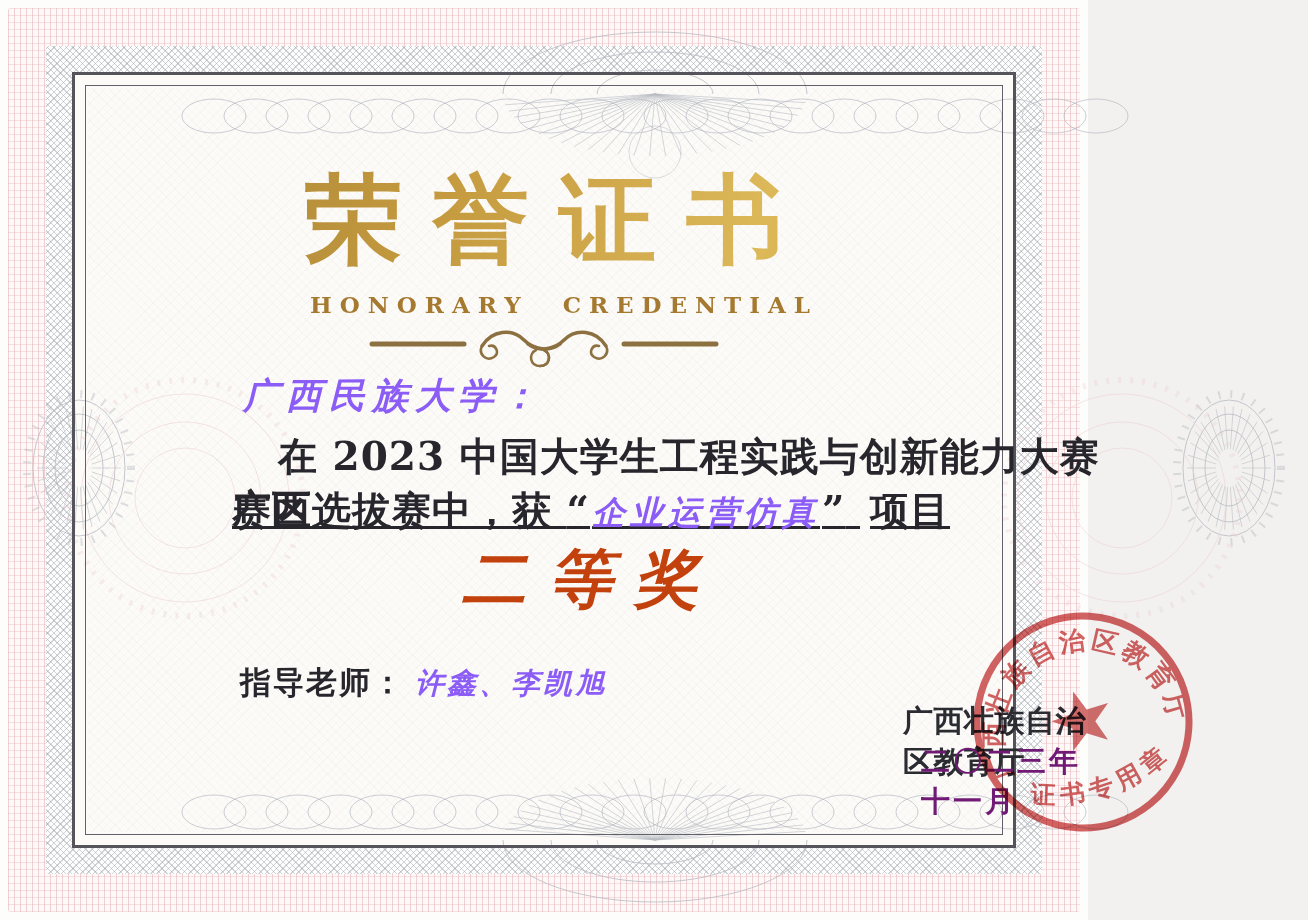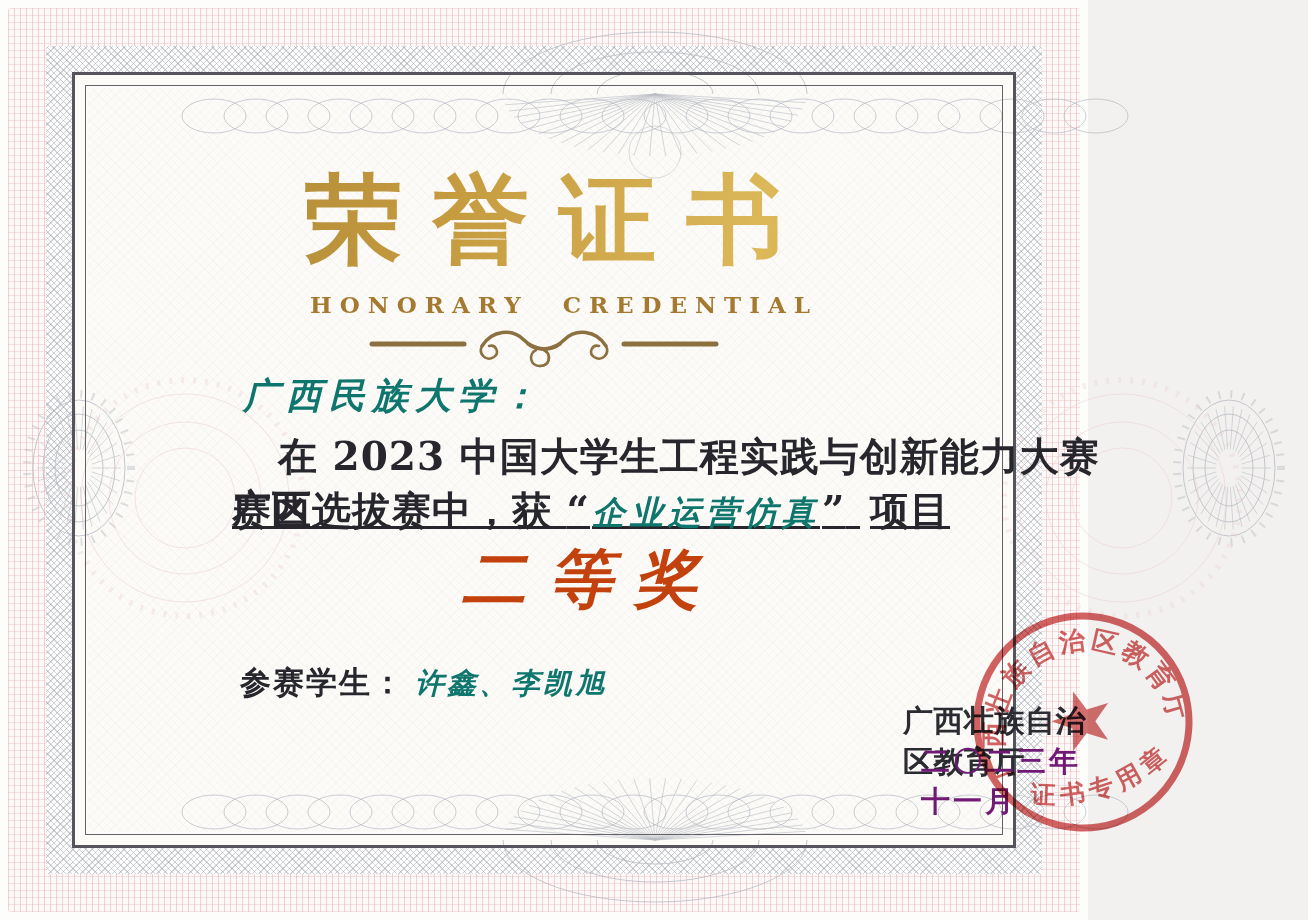--- a/index.html
+++ b/index.html
@@ -35,21 +35,21 @@
   .cert-title { top:160px; left:0; width:100%; text-align:center;
     font-size:97px; font-weight:bold; line-height:118px;
     letter-spacing:30px; padding-left:30px; color:#bd9440;
     background:linear-gradient(100deg,#9f7f33 5%, #c59a3f 40%, #dcb859 70%, #c49637 100%);
     -webkit-background-clip:text; background-clip:text; -webkit-text-fill-color:transparent; }
   .cert-subtitle { top:291px; left:0; width:100%; text-align:center;
     font-size:23px; font-weight:bold; color:#a5792f;
     letter-spacing:8px; word-spacing:18px;padding-left:40px; }
   .flourish { top:320px; left:50%; transform:translateX(-50%); }
 
-  .brush { font-style:italic; font-weight:600; color:#0f766e; }
+  .brush { font-style:italic; font-weight:600; color:#8b5cf6; }
 
   .recipient { left:243px; top:372px; font-size:36px; letter-spacing:7px; }
 
   .body-line { left:232px; top:430px; width:900px; font-size:39px; font-weight:bold;
     color:#26262c; letter-spacing:1px; line-height:52px; }
   .body-line1 { text-indent:46px; }
   .body-line2 { top:484px;text-decoration:underline; }
   .proj-quote { font-weight:bold; font-size:39px; color:#26262c; }
   .proj-name { font-size:33px; letter-spacing:5px; padding:0 2px; }
   .line2-suffix { margin-left:10px; }
@@ -292,21 +292,21 @@
   <div class="abs body-line body-line1">在 2023 中国大学生工程实践与创新能力大赛广西</div>
   <div class="abs body-line body-line2">
     <span>赛区选拔赛中，获</span>
     <span class="proj-quote">“</span><span class="proj-name brush">企业运营仿真</span><span class="proj-quote">”</span>
     <span class="line2-suffix">项目</span>
   </div>
 
   <div class="abs award">二等奖</div>
 
   <div class="abs person-row row-teachers">
-    <span class="person-label">参赛学生：</span><span class="person-names brush">许鑫、李凯旭</span>
+    <span class="person-label">指导老师：</span><span class="person-names brush">许鑫、李凯旭</span>
   </div>
 
   <div class="abs issuer">广西壮族自治区教育厅</div>
   <div class="abs cert-date">二〇二三年十一月</div>
 
   <svg class="abs seal" viewBox="0 0 264 264">
     <defs>
       <path id="ringPath" d="M 50 162 A 84 84 0 1 1 214 162"></path>
       <path id="bottomPath" d="M 58 192 Q 132 226 206 192"></path>
     </defs>

